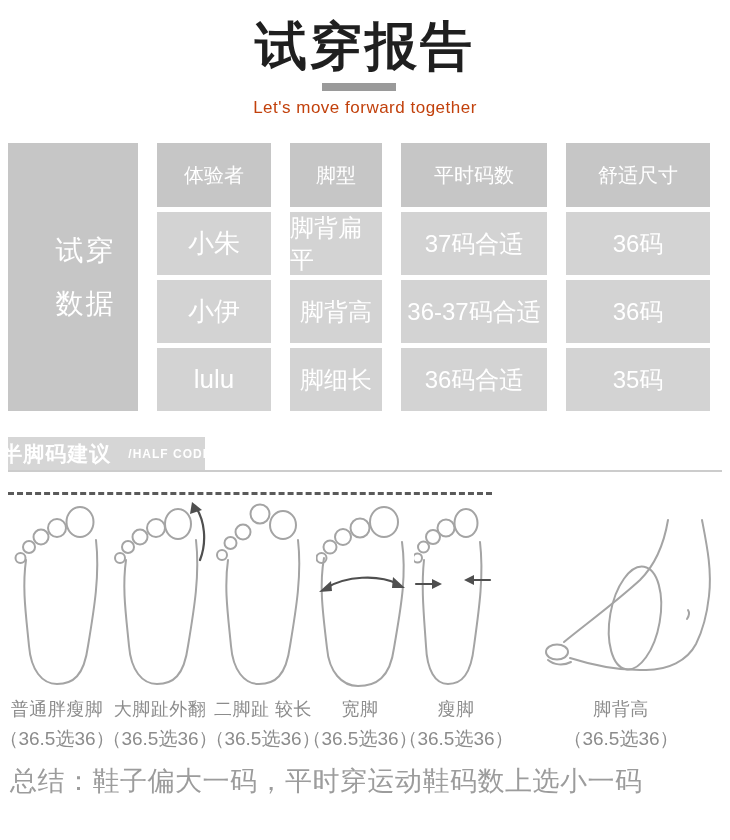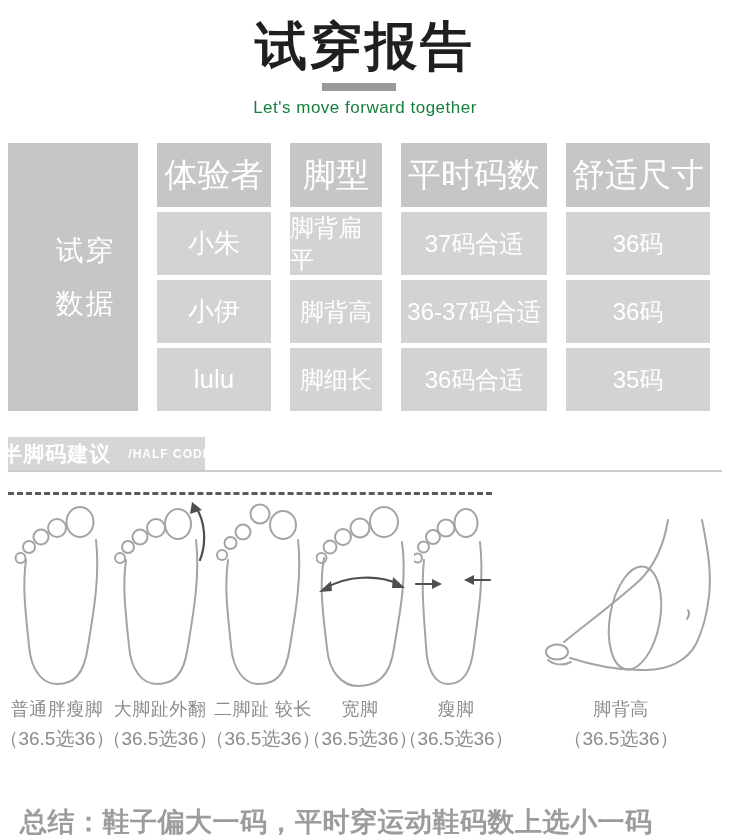--- a/index.html
+++ b/index.html
@@ -8,32 +8,32 @@
     font-family:"Liberation Sans","DejaVu Sans",sans-serif; overflow:hidden;border-radius:18px;
   }
   
   .title {
     position:absolute; top:12px; left:0; width:100%; text-align:center;
     font-size:52px; font-weight:700; color:#1f1f1f; letter-spacing:3px;
   }
   .title-bar { position:absolute; top:83px; left:322px; width:74px; height:8px; background:#9a9a9a; }
   .subtitle {
     position:absolute; top:98px; left:0; width:100%; text-align:center;
-    font-size:17px; color:#15803d; letter-spacing:0.5px;
+    font-size:17px; color:#c2410c; letter-spacing:0.5px;
   }
   
   .ftable {
     position:absolute; top:143px; left:8px;
     display:grid;
     grid-template-columns:130px 114px 92px 146px 144px;
     grid-template-rows:64px 63px 63px 63px;
     column-gap:19px; row-gap:5px;
   }
   .cell { display:flex; align-items:center; justify-content:center; color:#ffffff; }
-  .cell.head { background:#c6c6c6; font-size:33px; }
+  .cell.head { background:#c6c6c6; font-size:20px; }
   .cell.data { background:#d3d3d3; font-size:24px; }
   .cell.name { font-size:26px; }
   .cell.side {
     grid-row:1 / 5; background:#c6c6c6; flex-direction:column;
     font-size:28px; line-height:1.9; letter-spacing:2px;padding-left:25px;
   }
   
   .hc-badge {
     position:absolute; top:437px; left:8px; width:197px; height:33px;
     background:#d6d6d6; color:#ffffff; display:flex; align-items:center; justify-content:center;
@@ -48,22 +48,22 @@
   .foot { position:absolute; }
   .foot svg { display:block; }
   .sketch { stroke:#a4a4a4; stroke-width:2; fill:none; stroke-linecap:round; }
   .arrow { stroke:#4f4f4f; stroke-width:2.2; fill:none; stroke-linecap:round; }
   .arrow-head { fill:#4f4f4f; stroke:none; }
   .foot-caption { position:absolute; top:697px; width:124px; text-align:center; color:#8c8c8c; }
   .foot-caption .fl-name { font-size:18px; letter-spacing:0.5px; }
   .foot-caption .fl-size { font-size:19px; margin-top:5px; white-space:nowrap; }
   
   .summary {
-    position:absolute; top:763px; left:20px; font-size:27px; font-weight:700;
-    color:#9c9c9c; letter-spacing:0.5px; white-space:nowrap;margin-top:41px;
+    position:absolute; top:763px; left:10px; font-size:27px; font-weight:400;
+    color:#9c9c9c; letter-spacing:0.5px; white-space:nowrap;
   }
 </style>
 </head>
 <body>
 
 <div class="page">
 
   <div class="title">试穿报告</div>
   <div class="title-bar"></div>
   <div class="subtitle">Let's move forward together</div>

